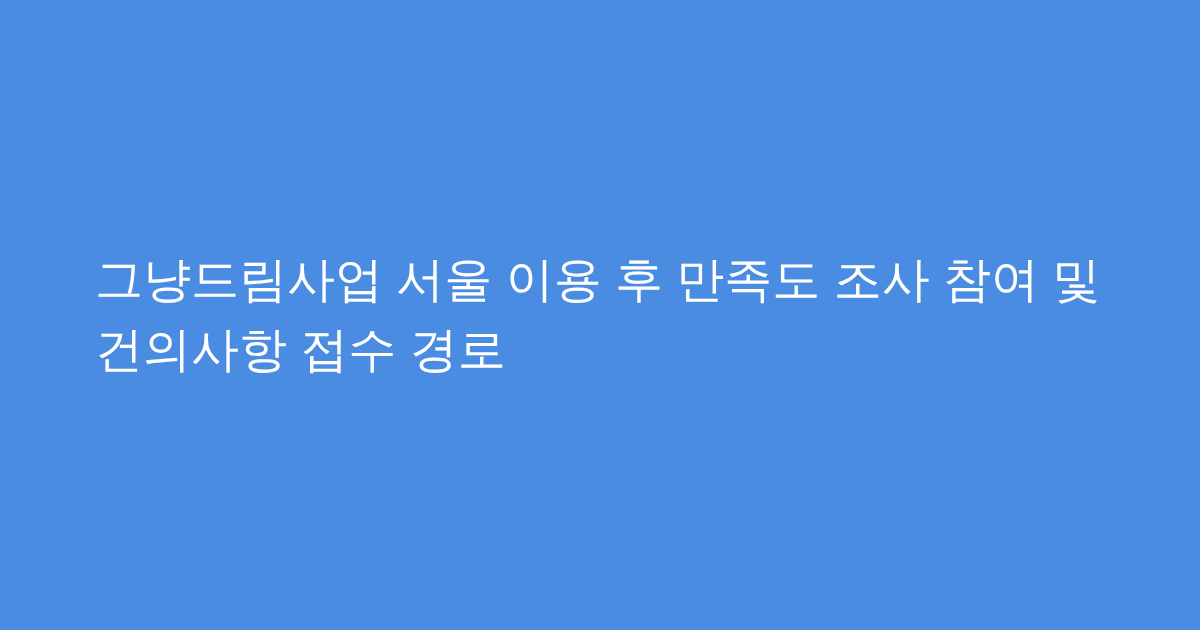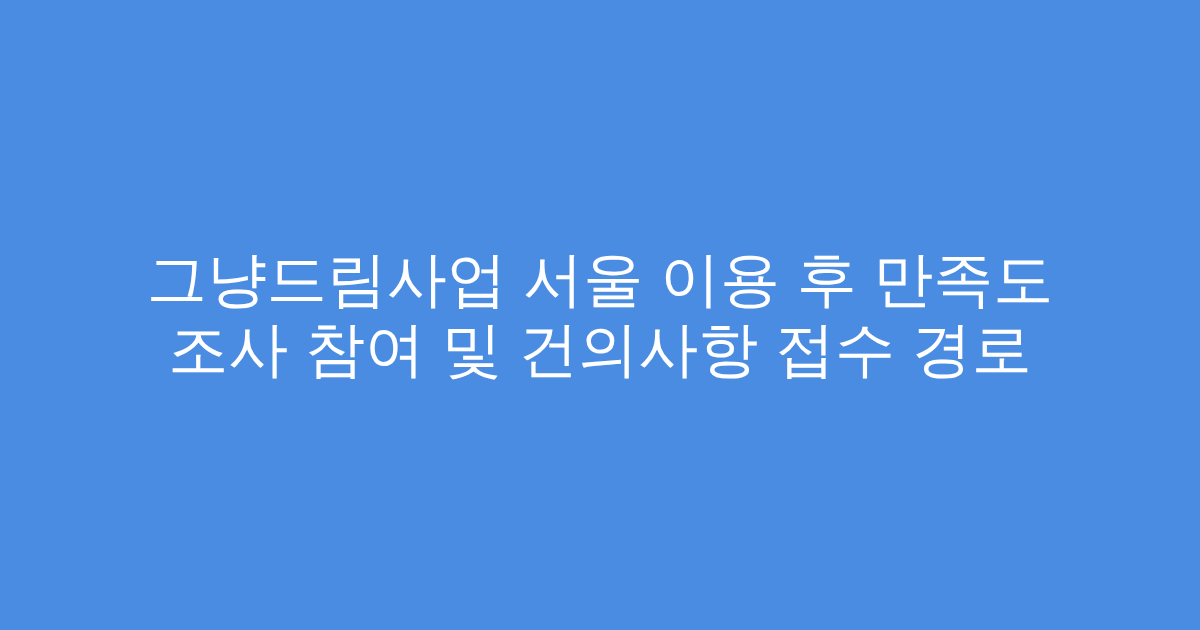--- a/index.html
+++ b/index.html
@@ -24,24 +24,23 @@
     background: #4a8ce2;
     display: flex;
     align-items: center;
     justify-content: center;
   }
 
   #card-title {
     width: 1010px;
     margin: 0;
     padding: 0;
-    text-align: center;
     color: #ffffff;
     font-family: "Liberation Sans", "DejaVu Sans", sans-serif;
-    font-size: 60px;
+    font-size: 48px;
     font-weight: 400;
     line-height: 70px;
     letter-spacing: 0px;
     word-break: keep-all;
     white-space: pre-line;
     -webkit-font-smoothing: none;
   }
 </style>
 </head>
 <body>

